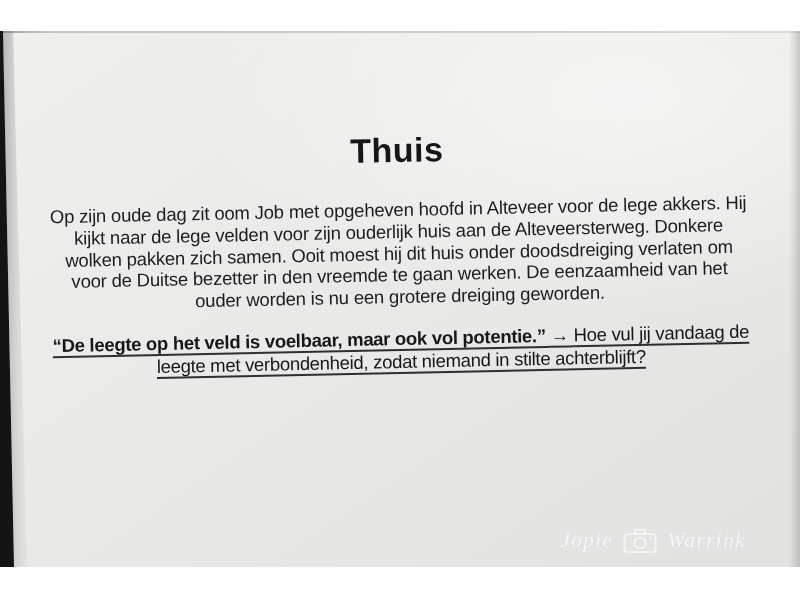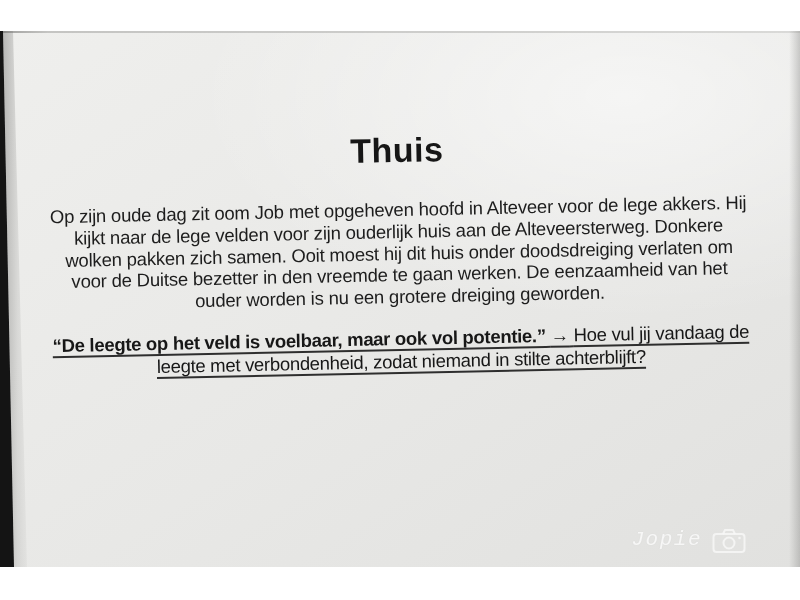--- a/index.html
+++ b/index.html
@@ -60,21 +60,21 @@
     text-decoration:underline;
     text-decoration-thickness:2px;
     text-underline-offset:4px;
     text-decoration-color:#2e2e2e;
   }
   .qbold { font-weight:bold; }
   
   .watermark {
     position:absolute; right:54px; bottom:13px;
     display:flex; gap:10px;
-    font-family:Liberation Mono, monospace; font-style:italic;
+    font-family:Liberation Serif, serif; font-style:italic;
     font-size:21px; letter-spacing:1.5px;
     color:rgba(255,255,255,0.78);
     text-shadow:0 0 1px rgba(180,180,178,0.25);
     pointer-events:none;
   }
   .watermark svg { display:block; opacity:.78; }
 </style>
 </head>
 <body>
 
@@ -111,15 +111,16 @@
     <div class="watermark">
       <span>Jopie</span>
       <span>
         <svg width="34" height="26" viewBox="0 0 34 26" fill="none" xmlns="http://www.w3.org/2000/svg">
           <rect x="1.5" y="6" width="31" height="18" rx="3" stroke="rgba(255,255,255,0.8)" stroke-width="2"></rect>
           <path d="M11 6 L13 2 L21 2 L23 6" stroke="rgba(255,255,255,0.8)" stroke-width="2" fill="none"></path>
           <circle cx="17" cy="15" r="5.5" stroke="rgba(255,255,255,0.8)" stroke-width="2"></circle>
           <circle cx="27.5" cy="10" r="1.3" fill="rgba(255,255,255,0.8)"></circle>
         </svg>
       </span>
+      <span>Warrink</span>
     </div>
   </div>
 </div>
 
 </body></html>

